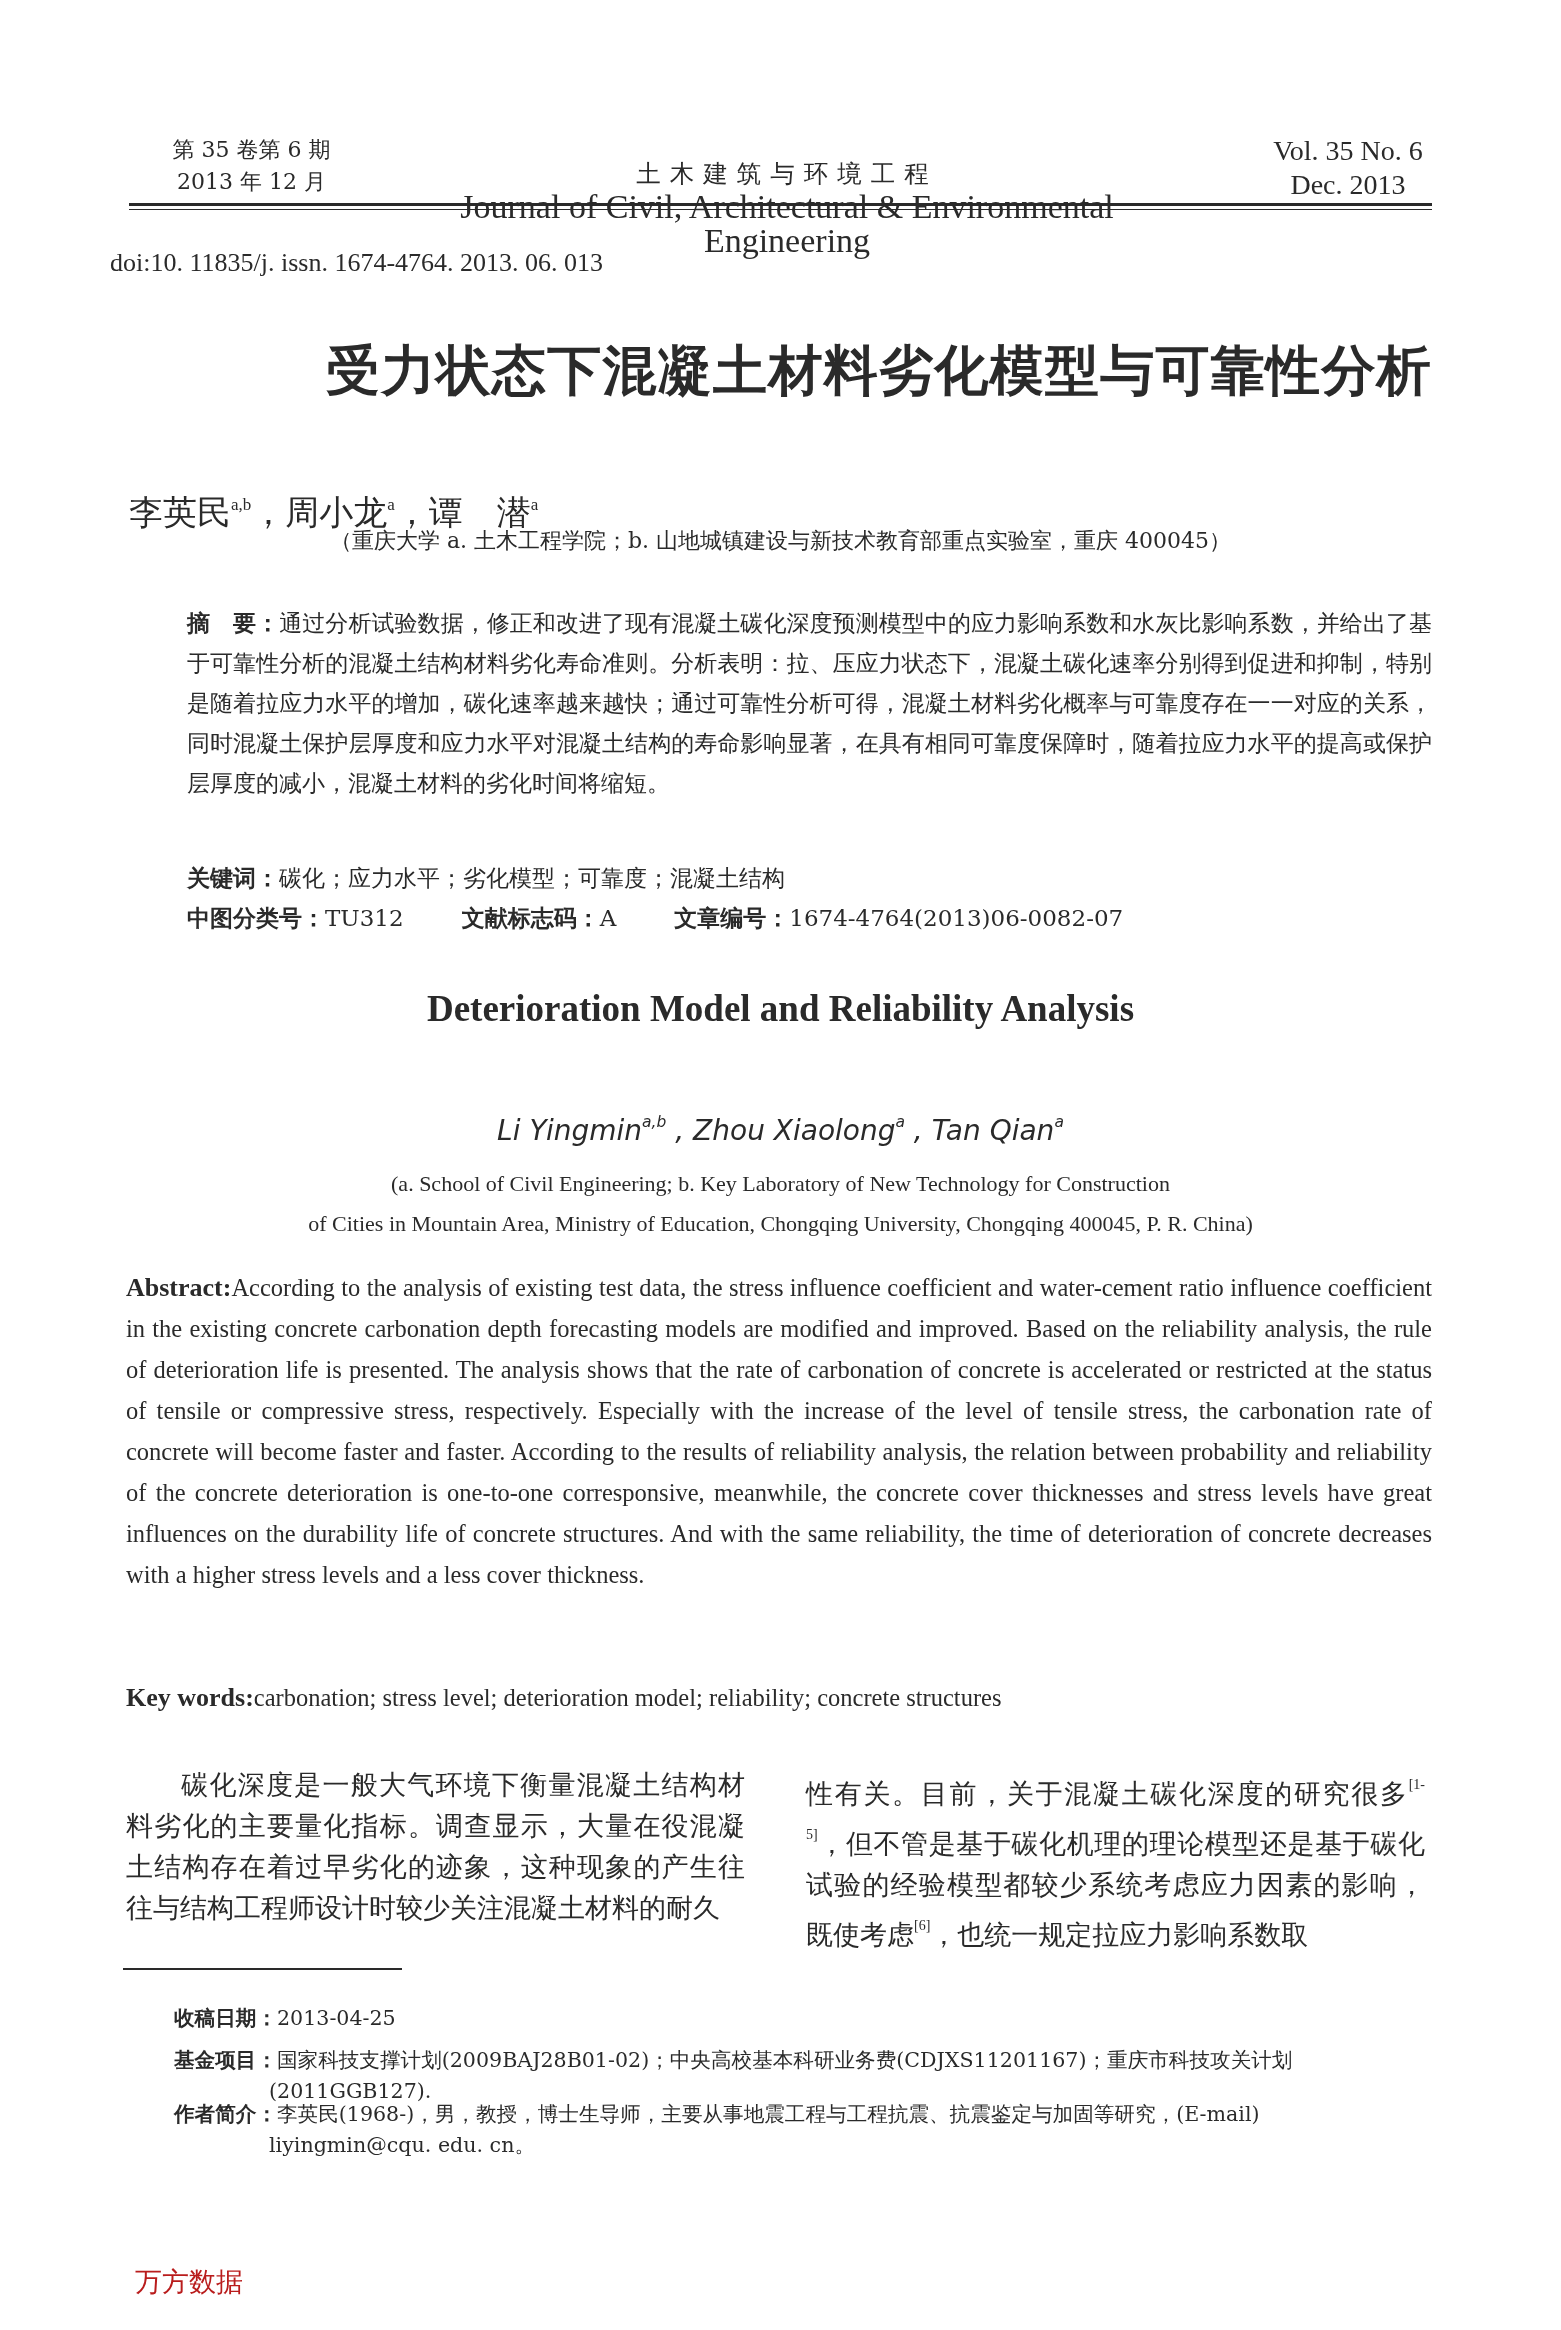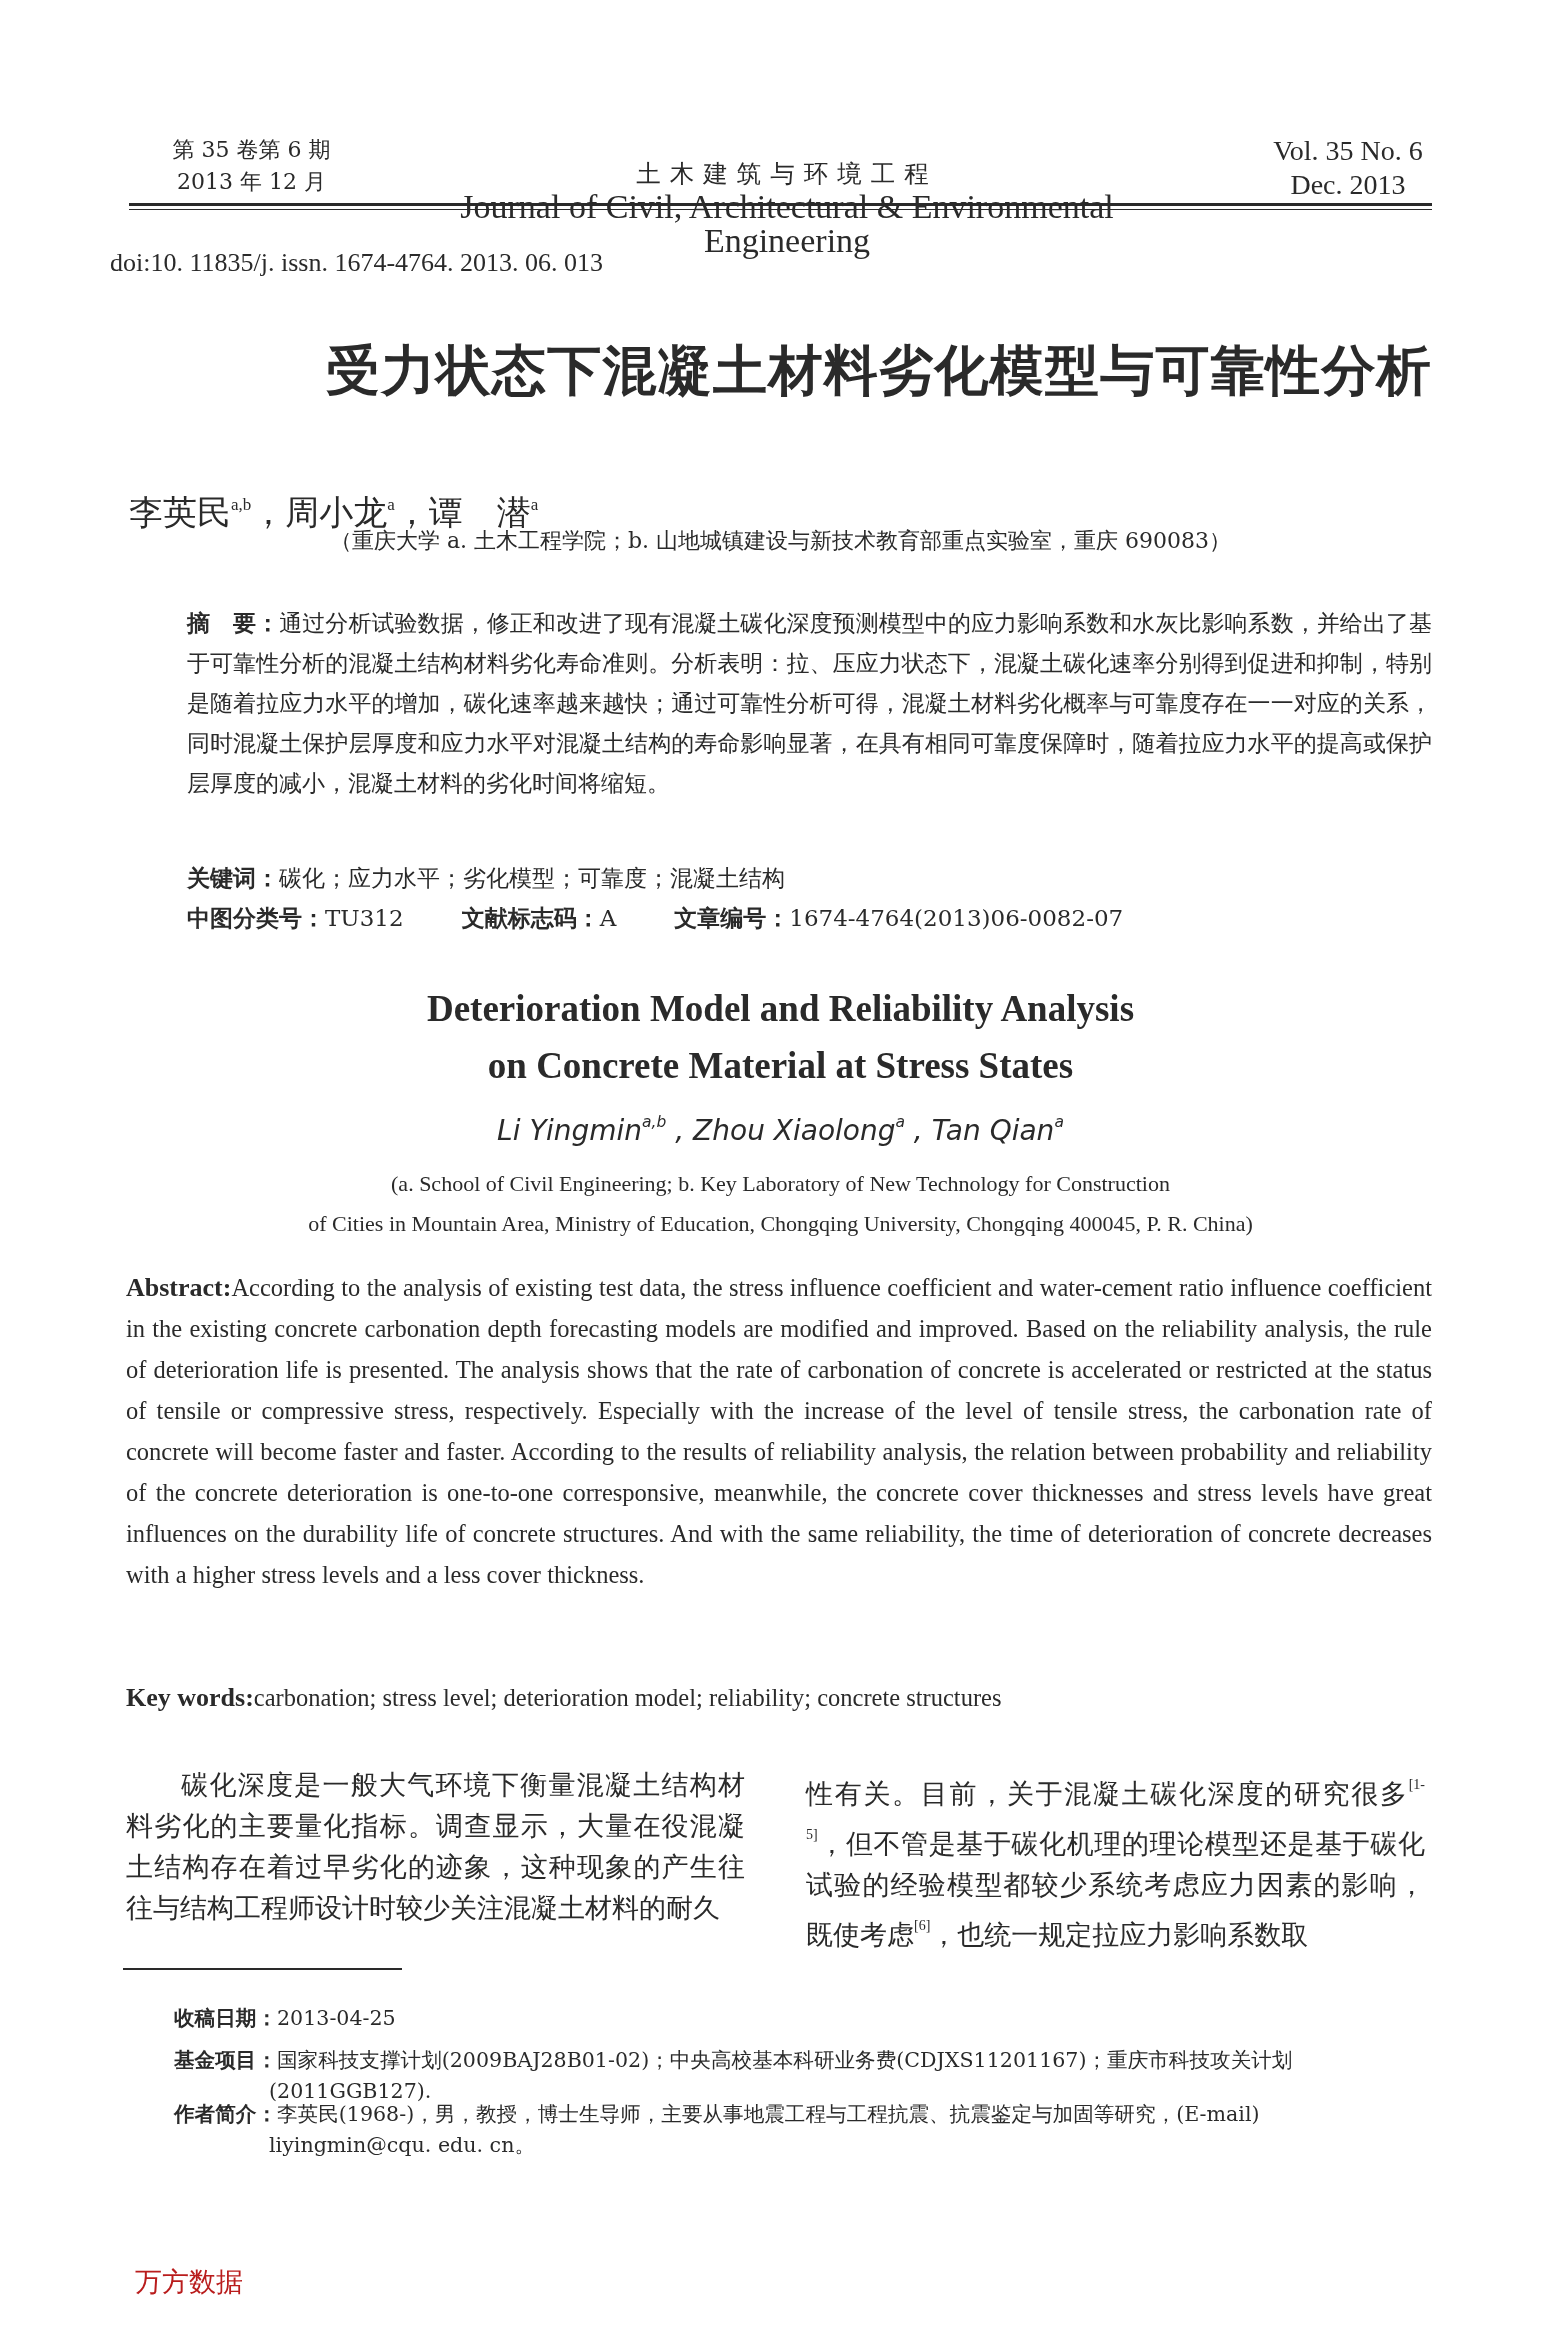--- a/index.html
+++ b/index.html
@@ -73,37 +73,36 @@
 </div>
 <div class="abs hdr-rule1"></div>
 <div class="abs hdr-rule2"></div>
 
 <div class="abs doi">doi:10. 11835/j. issn. 1674-4764. 2013. 06. 013</div>
 
 <div class="abs title-cn">受力状态下混凝土材料劣化模型与可靠性分析</div>
 <div class="abs authors-cn">
   <span>李英民</span><sup>a,b</sup><span>，</span><span>周小龙</span><sup>a</sup><span>，</span><span>谭　潜</span><sup>a</sup>
 </div>
-<div class="abs affil-cn">（重庆大学 a. 土木工程学院；b. 山地城镇建设与新技术教育部重点实验室，重庆 690083）</div>
+<div class="abs affil-cn">（重庆大学 a. 土木工程学院；b. 山地城镇建设与新技术教育部重点实验室，重庆 400045）</div>
 
 <div class="abs abs-cn">
   <span class="label-b">摘　要：</span><span>通过分析试验数据，修正和改进了现有混凝土碳化深度预测模型中的应力影响系数和水灰比影响系数，并给出了基于可靠性分析的混凝土结构材料劣化寿命准则。分析表明：拉、压应力状态下，混凝土碳化速率分别得到促进和抑制，特别是随着拉应力水平的增加，碳化速率越来越快；通过可靠性分析可得，混凝土材料劣化概率与可靠度存在一一对应的关系，同时混凝土保护层厚度和应力水平对混凝土结构的寿命影响显著，在具有相同可靠度保障时，随着拉应力水平的提高或保护层厚度的减小，混凝土材料的劣化时间将缩短。</span>
 </div>
 <div class="abs meta-cn">
   <div>
     <span class="label-b">关键词：</span><span>碳化；应力水平；劣化模型；可靠度；混凝土结构</span>
   </div>
   <div class="meta-row2">
     <span class="label-b">中图分类号：</span><span>TU312</span><span class="gap"></span><span class="label-b">文献标志码：</span><span>A</span><span class="gap"></span><span class="label-b">文章编号：</span><span>1674-4764(2013)06-0082-07</span>
   </div>
 </div>
 
 <div class="abs title-en">
   <div>Deterioration Model and Reliability Analysis</div>
-  <div>on Concrete Material at Stress States</div>
 </div>
 <div class="abs authors-en">
   <span>Li Yingmin</span><sup>a,b</sup><span> , </span><span>Zhou Xiaolong</span><sup>a</sup><span> , </span><span>Tan Qian</span><sup>a</sup>
 </div>
 <div class="abs affil-en">
   <div>(a. School of Civil Engineering; b. Key Laboratory of New Technology for Construction</div>
   <div>of Cities in Mountain Area, Ministry of Education, Chongqing University, Chongqing 400045, P. R. China)</div>
 </div>
 
 <div class="abs abs-en">

